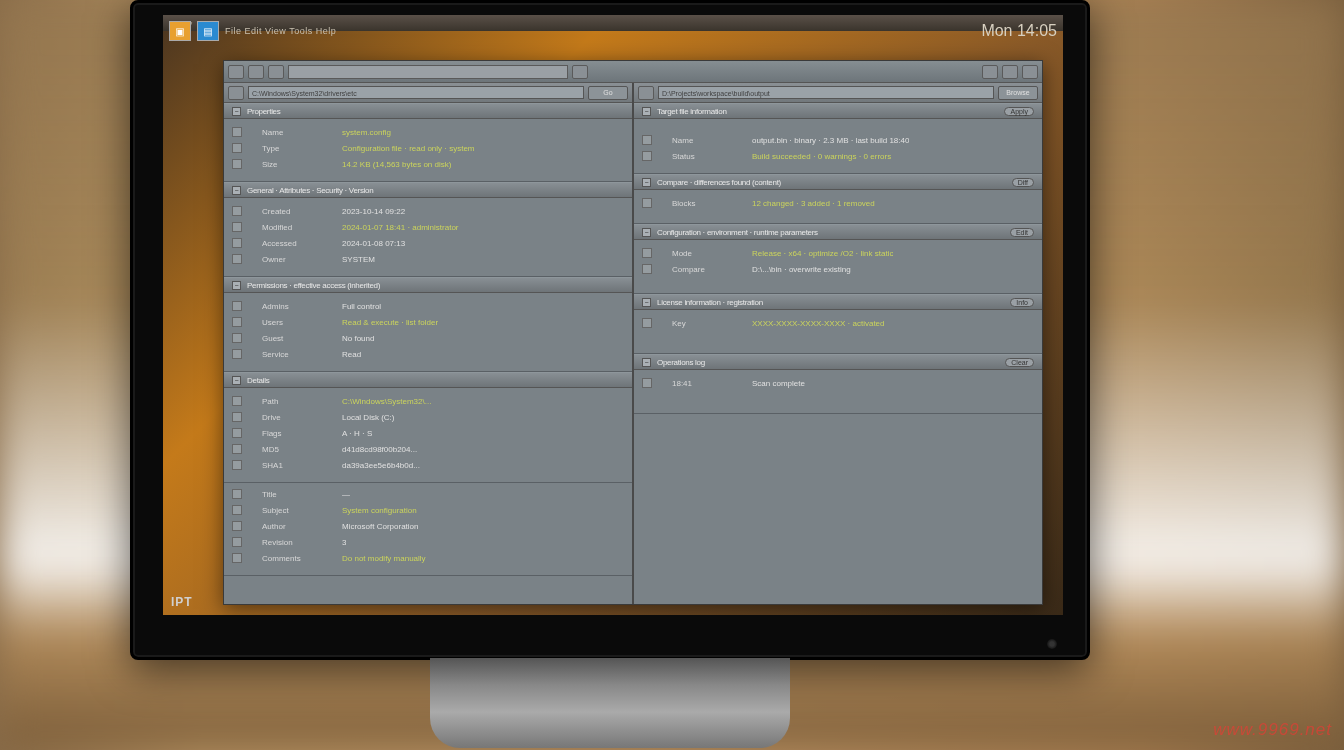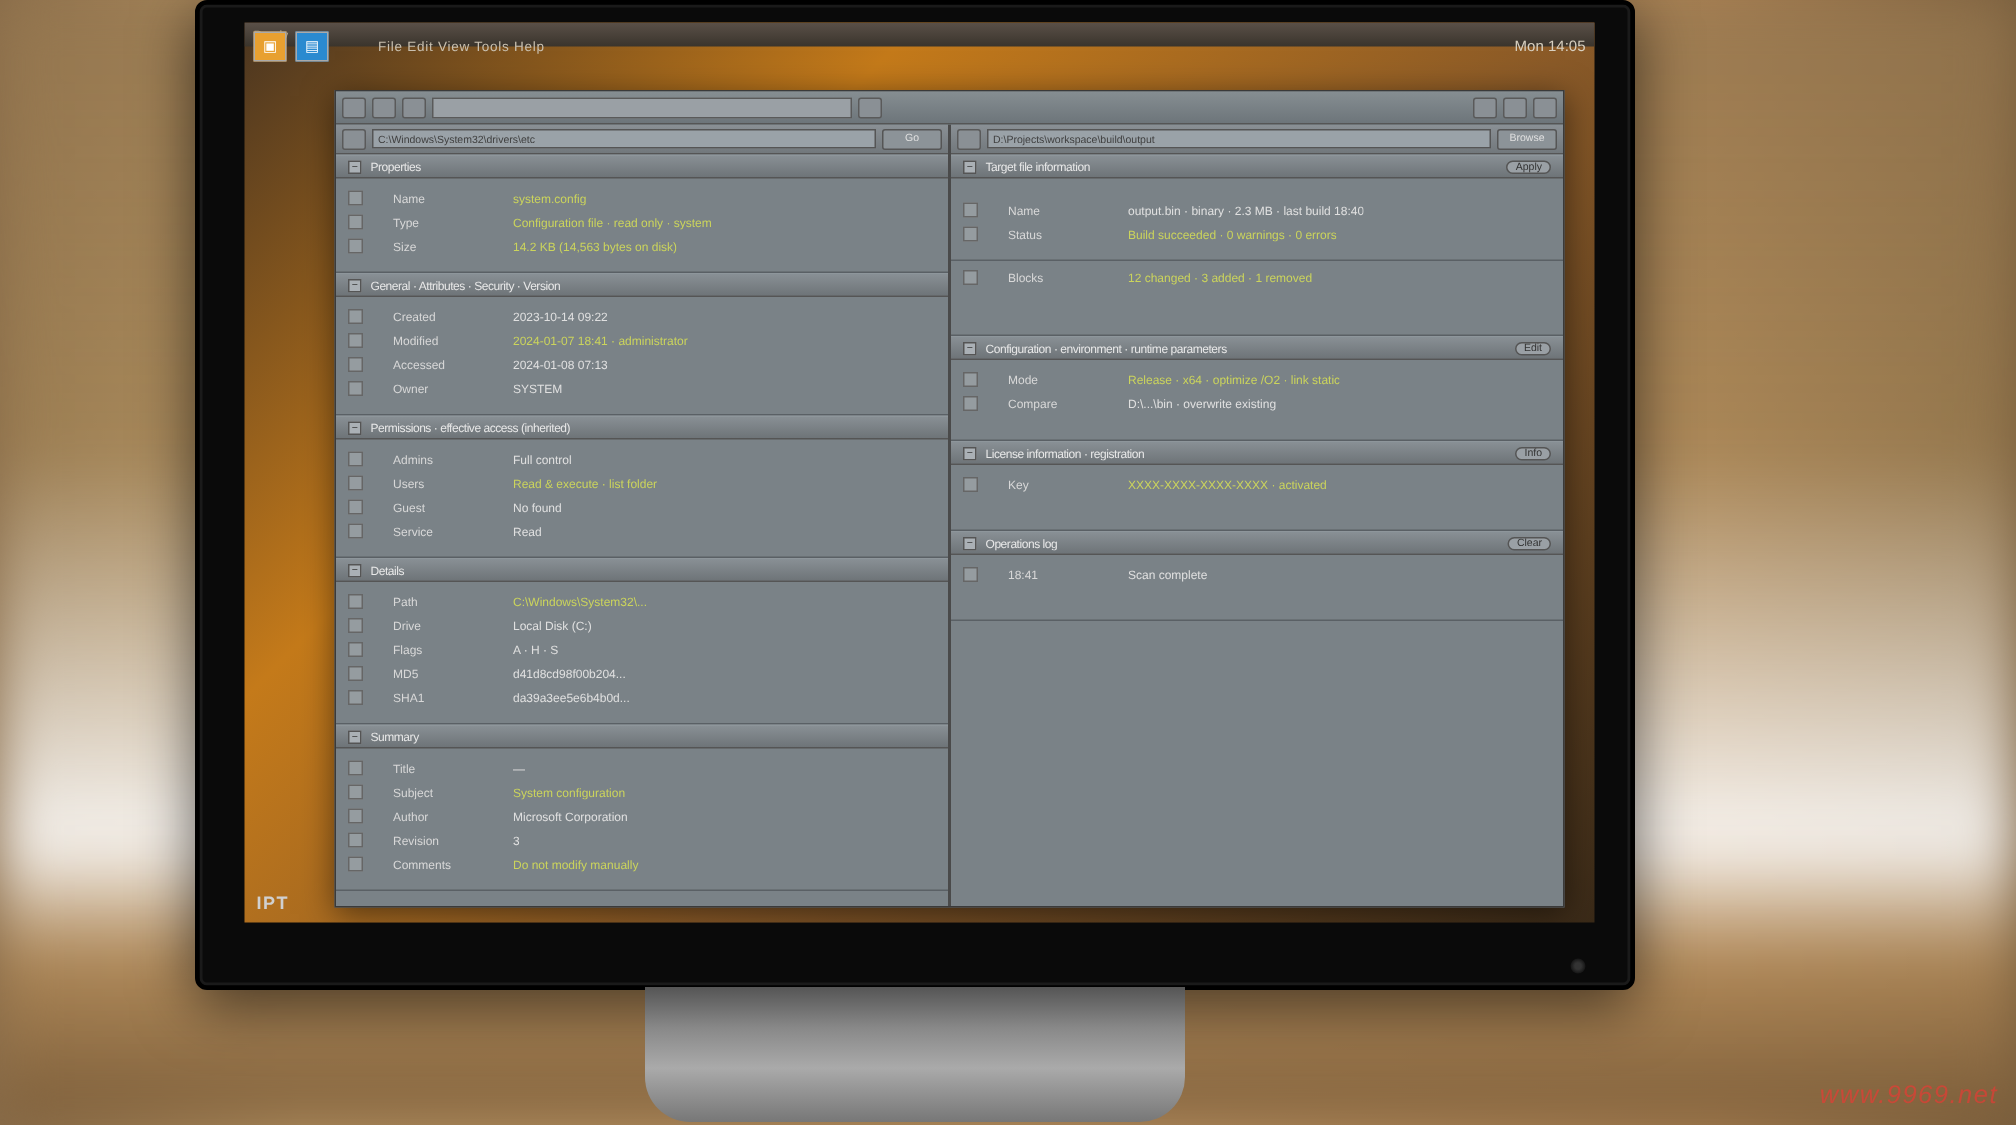--- a/index.html
+++ b/index.html
@@ -59,24 +59,24 @@
   gap: 6px; padding: 0 6px;
 }
 .tb-icon {
   width: 22px; height: 20px; border: 1px solid #aaa;
   display: flex; align-items: center; justify-content: center;
   font-size: 10px;
 }
 .tb-ic1 { background: #e8a030; color: #fff; }
 .tb-ic2 { background: #2a8ad0; color: #fff; }
 .tb-text {
-  font-size: 9px; color: #c9c0b0; letter-spacing: 0.5px; margin-left: 27px;
+  font-size: 9px; color: #c9c0b0; letter-spacing: 0.5px;
 }
 .tb-right {
-  margin-left: auto; font-size: 10px; color: #d8d0c0;
+  margin-left: auto; font-size: 16px; color: #d8d0c0;
 }
 .app-window {
   position: absolute;
   left: 60px; top: 45px;
   width: 820px; height: 545px;
   background: #757d82;
   border: 1px solid #3a3a3a;
   box-shadow: 0 4px 20px rgba(0,0,0,0.5);
   display: flex; flex-direction: column;
 }
@@ -321,24 +321,20 @@
                 <span class="val white">d41d8cd98f00b204...</span>
               </div>
             <div class="row">
                 <div class="ic"></div>
                 <span class="lbl">SHA1</span>
                 <span class="val white">da39a3ee5e6b4b0d...</span>
               </div>
           </div>
 
           <div class="section">
-            <div class="sec-head">
-              <div class="expand-icon">−</div>
-              <span class="sec-title">Summary</span>
-            </div>
             <div class="row">
                 <div class="ic"></div>
                 <span class="lbl">Title</span>
                 <span class="val white">—</span>
               </div>
             <div class="row">
                 <div class="ic"></div>
                 <span class="lbl">Subject</span>
                 <span class="val">System configuration</span>
               </div>
@@ -380,20 +376,25 @@
                 <span class="val white">output.bin · binary · 2.3 MB · last build 18:40</span>
               </div>
             <div class="row">
                 <div class="ic"></div>
                 <span class="lbl">Status</span>
                 <span class="val">Build succeeded · 0 warnings · 0 errors</span>
               </div>
           </div>
 
           <div class="section" style="min-height:50px">
+            <div class="sec-head">
+              <div class="expand-icon">−</div>
+              <span class="sec-title">Compare · differences found (content)</span>
+              <span class="sec-badge">Diff</span>
+            </div>
             <div class="row">
                 <div class="ic"></div>
                 <span class="lbl">Blocks</span>
                 <span class="val">12 changed · 3 added · 1 removed</span>
               </div>
           </div>
 
           <div class="section" style="min-height:70px">
             <div class="sec-head">
               <div class="expand-icon">−</div>

